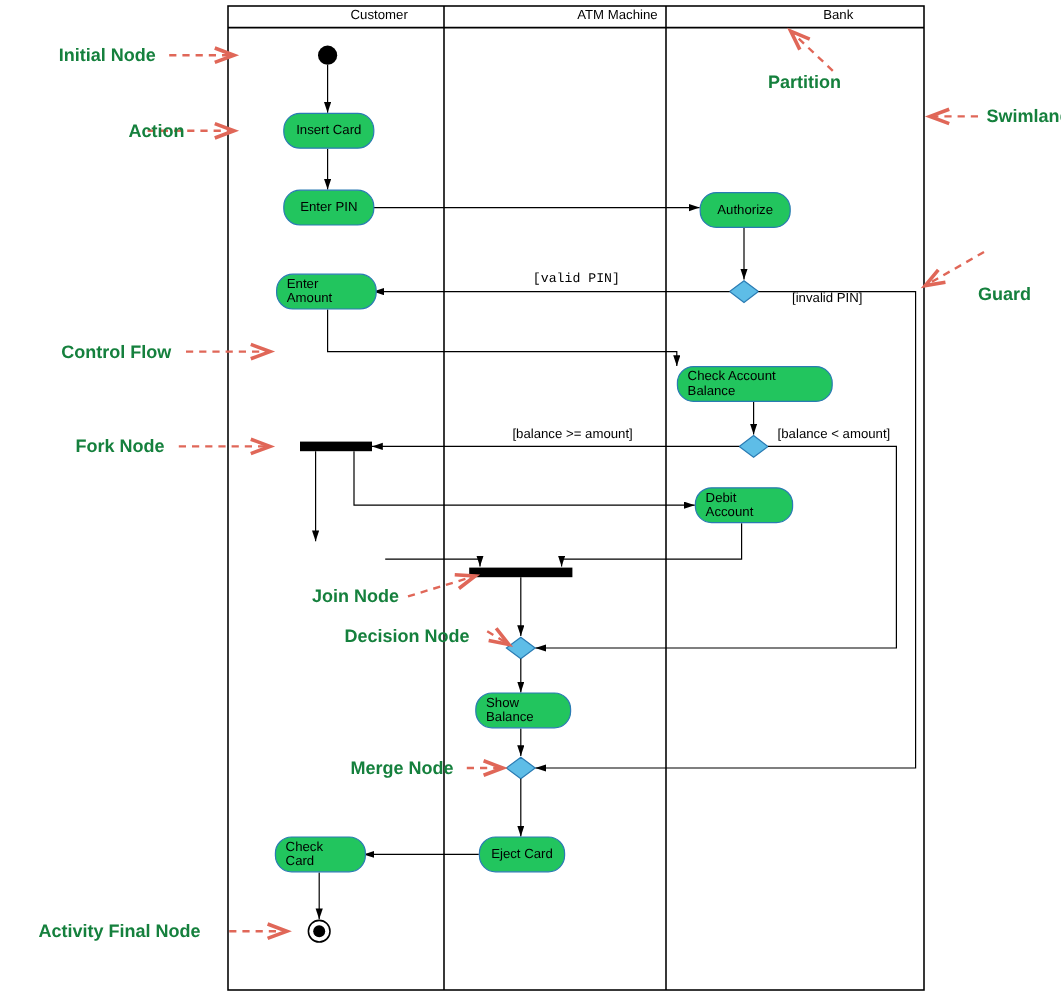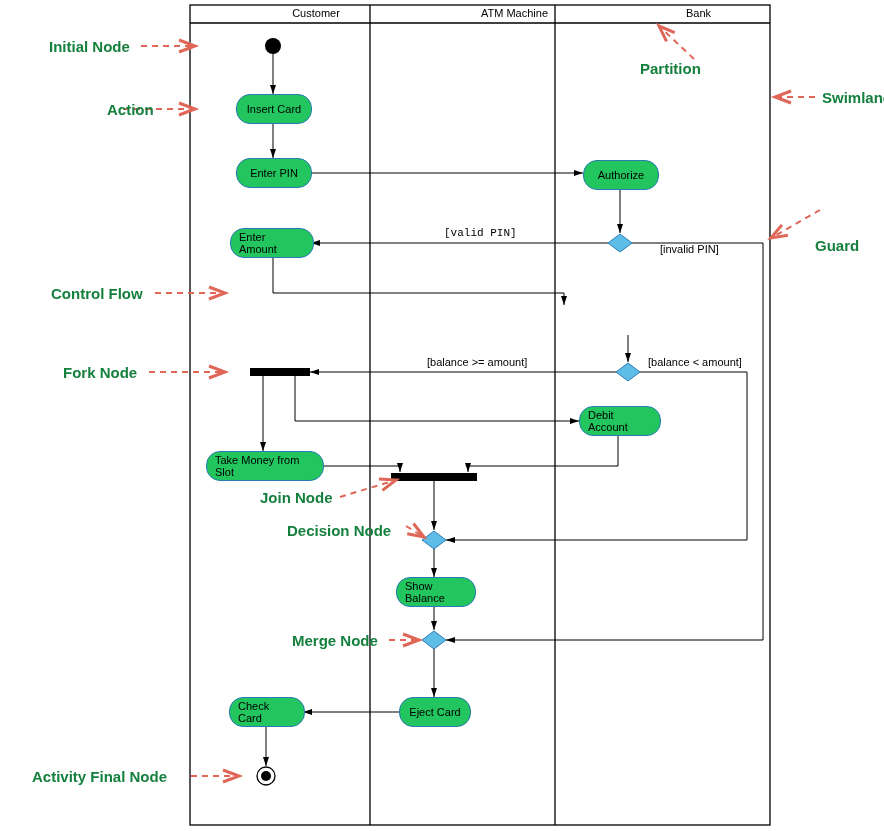--- a/index.html
+++ b/index.html
@@ -104,22 +104,22 @@
 </svg>
 
 <div class="lane-head" style="left:190px; top:7px; width:180px;">Customer</div>
 <div class="lane-head" style="left:370px; top:7px; width:217px;">ATM Machine</div>
 <div class="lane-head" style="left:555px; top:7px; width:215px;">Bank</div>
 
 <div class="action" style="left:236px; top:94px;  width:58px; height:28px;">Insert Card</div>
 <div class="action" style="left:236px; top:158px; width:58px; height:28px;">Enter PIN</div>
 <div class="action" style="left:583px; top:160px; width:58px; height:28px;">Authorize</div>
 <div class="action" style="left:230px; top:228px; width:66px; height:28px;">Enter Amount</div>
+<div class="action" style="left:564px; top:305px; width:112px;height:28px;">Check Account Balance</div>
 <div class="action" style="left:579px; top:406px; width:64px; height:28px;">Debit Account</div>
-<div class="action" style="left:206px; top:451px; width:100px;height:28px;">Take Money from Slot</div>
 <div class="action" style="left:396px; top:577px; width:62px; height:28px;">Show Balance</div>
 <div class="action" style="left:399px; top:697px; width:54px; height:28px;">Eject Card</div>
 <div class="action" style="left:229px; top:697px; width:58px; height:28px;">Check Card</div>
 
 <div class="guard" style="left:444px; top:227px;font-family:Liberation Mono, monospace;">[valid PIN]</div>
 <div class="guard" style="left:660px; top:227px;margin-top:16px;">[invalid PIN]</div>
 <div class="guard" style="left:427px; top:356px;">[balance &gt;= amount]</div>
 <div class="guard" style="left:648px; top:356px;">[balance &lt; amount]</div>
 
 <div class="annot" style="left:49px;  top:38px;">Initial Node</div>

